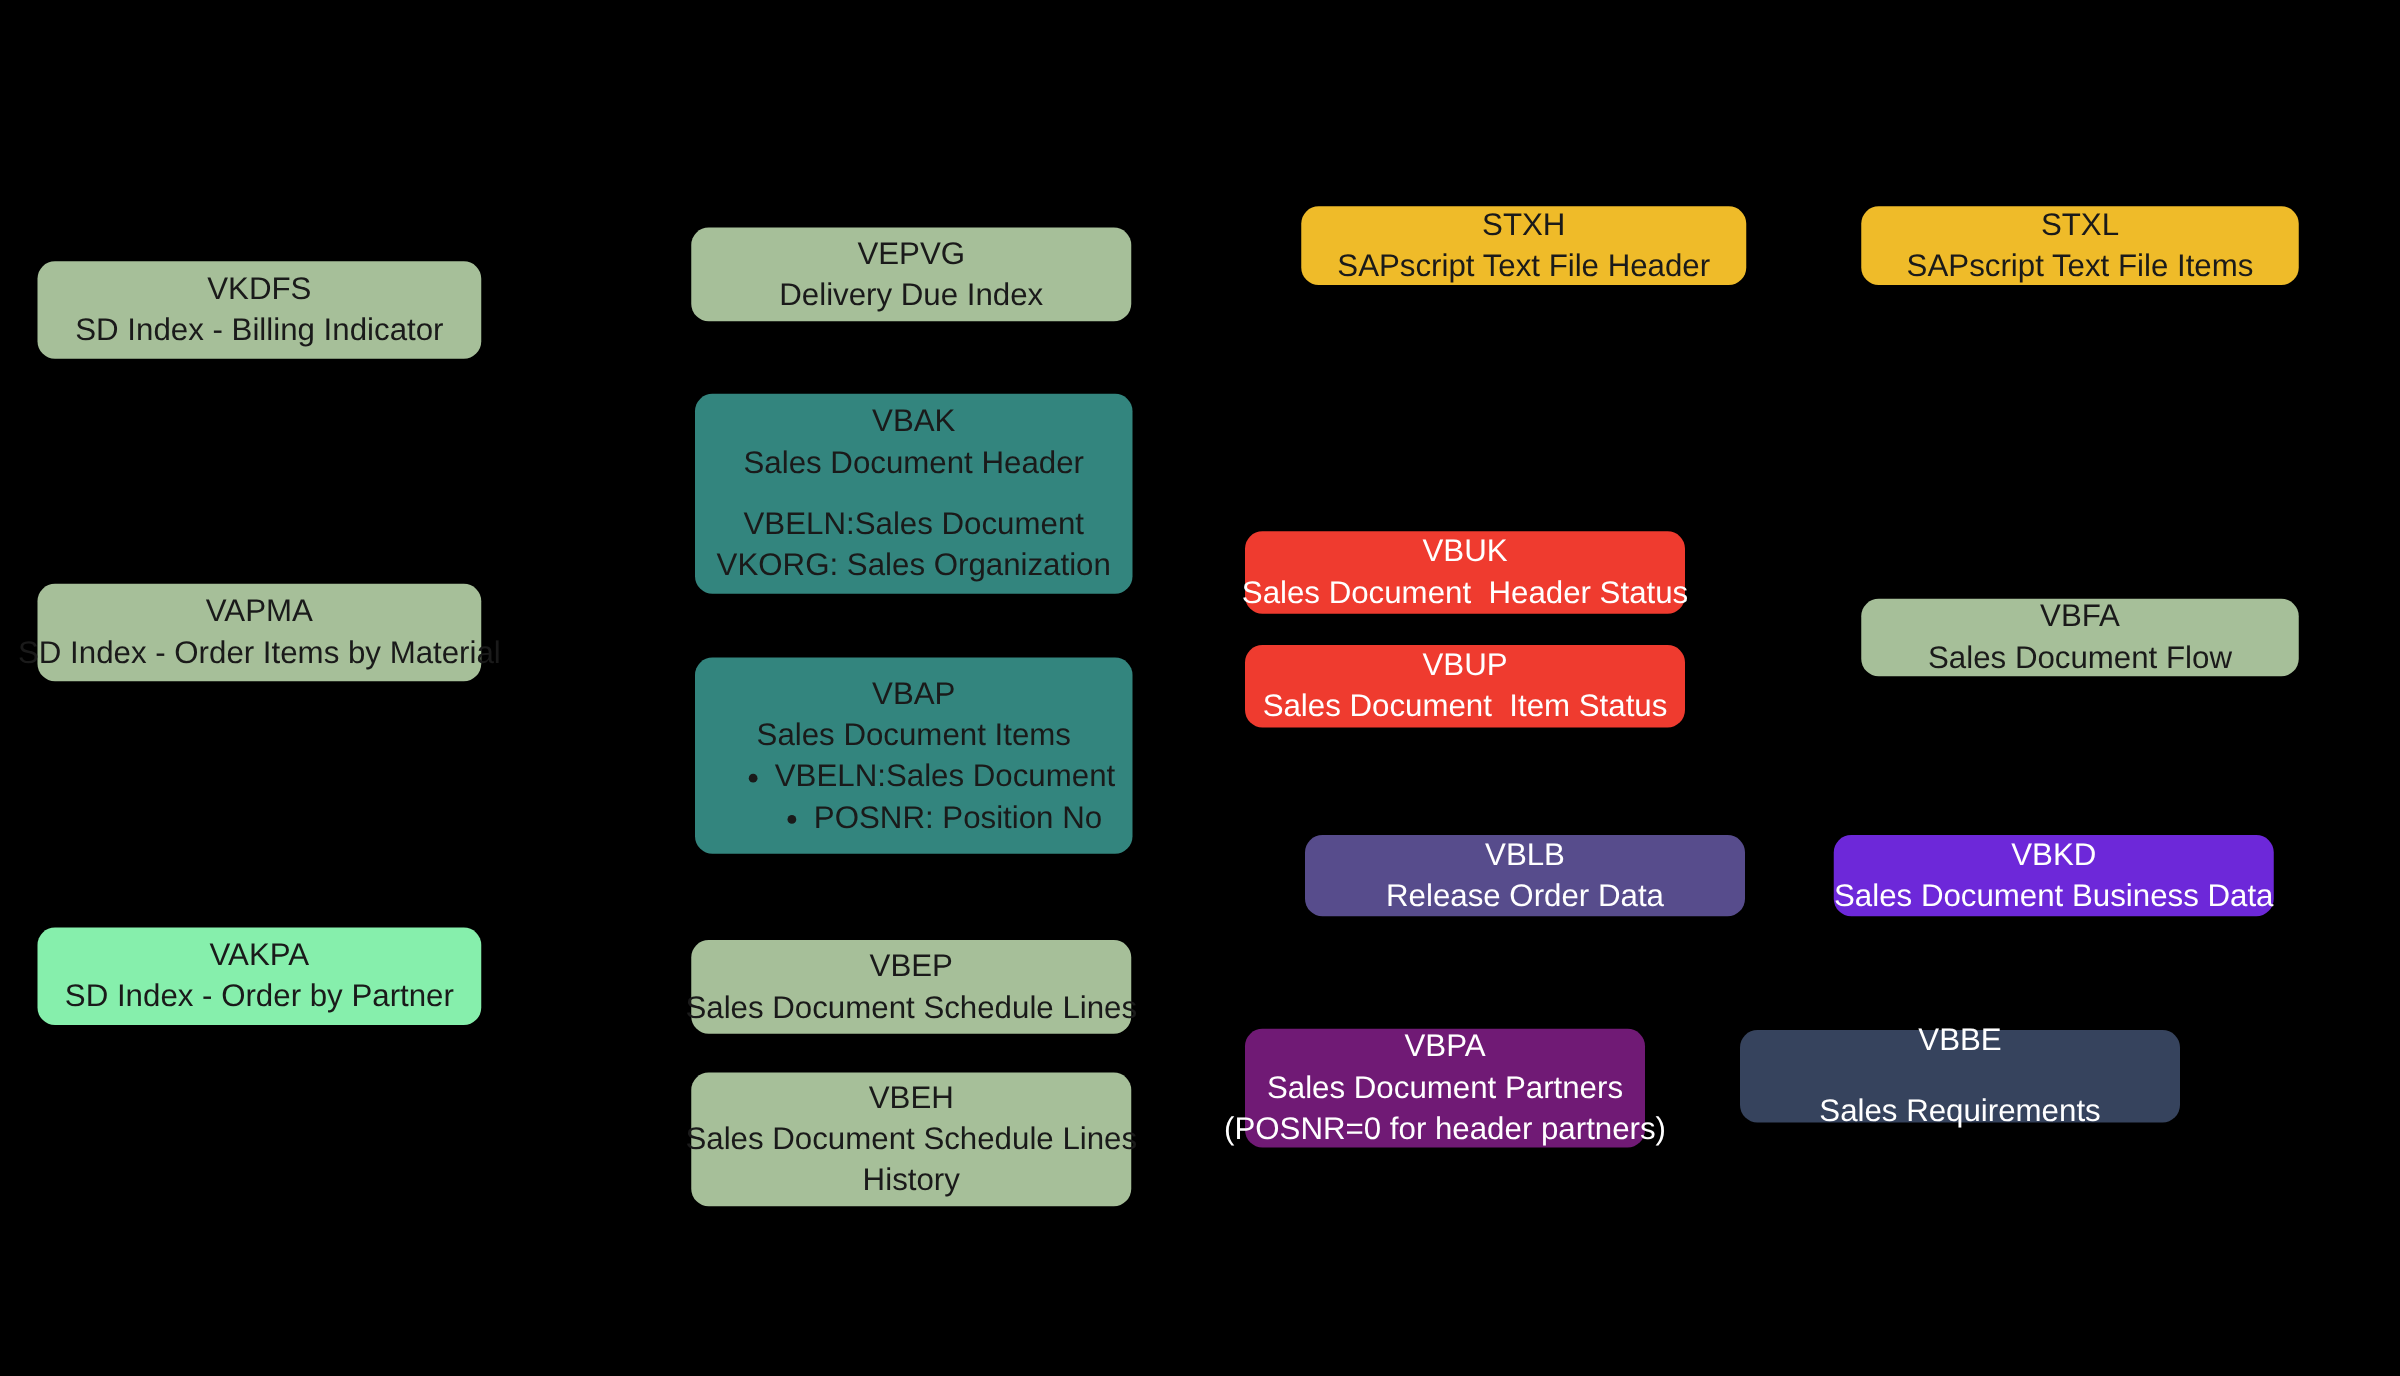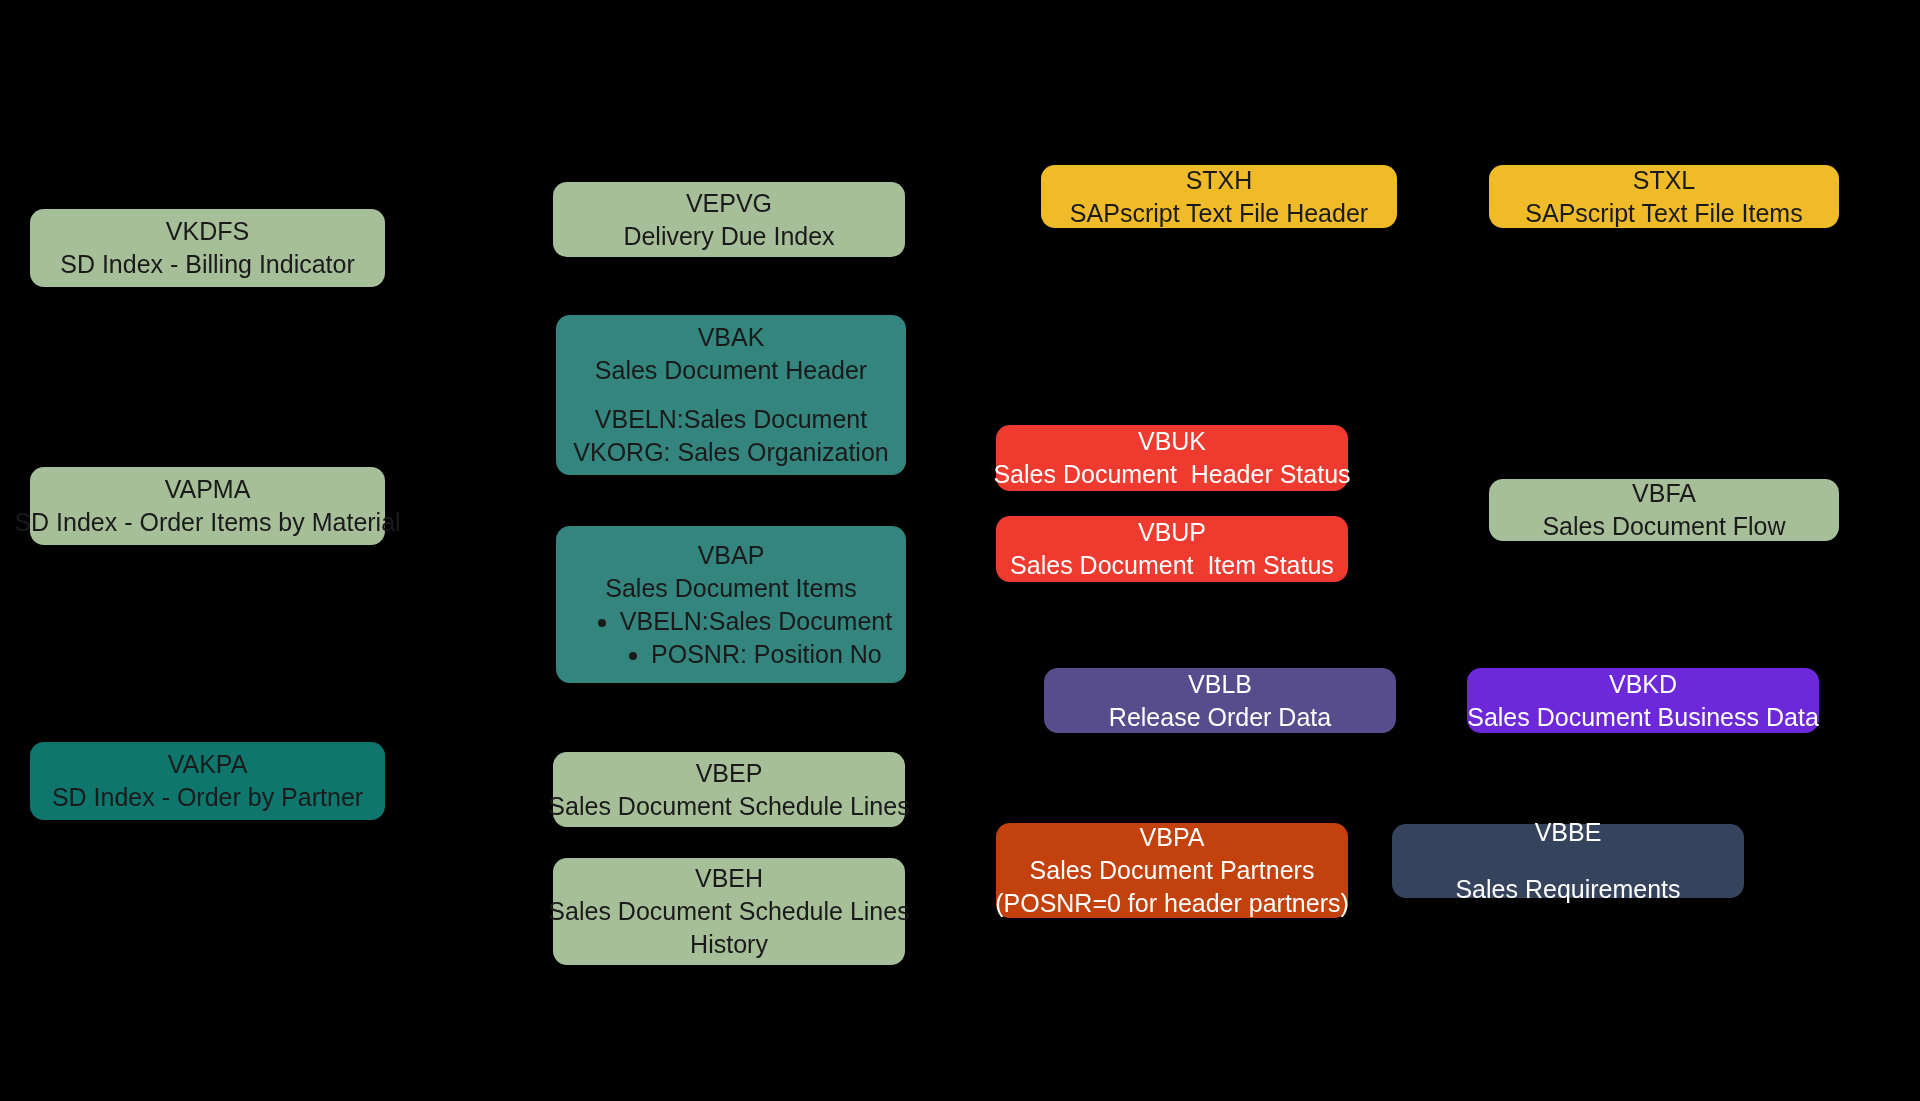--- a/index.html
+++ b/index.html
@@ -55,21 +55,21 @@
 
 <div id="canvas" style="background: rgb(0, 0, 0);">
     <div class="node" style="left: 30px; top: 467px; width: 355px; height: 78px; background: rgb(166, 191, 153); color: rgb(26, 26, 26);">
       <div class="line">VAPMA</div>
       <div class="line">SD Index - Order Items by Material</div>
     </div>
     <div class="node" style="left: 30px; top: 209px; width: 355px; height: 78px; background: rgb(166, 191, 153); color: rgb(26, 26, 26);">
       <div class="line">VKDFS</div>
       <div class="line">SD Index - Billing Indicator</div>
     </div>
-    <div class="node" style="left: 30px; top: 742px; width: 355px; height: 78px; background: #0f766e; color: rgb(26, 26, 26);">
+    <div class="node" style="left: 30px; top: 742px; width: 355px; height: 78px; background: #86efac; color: rgb(26, 26, 26);">
       <div class="line">VAKPA</div>
       <div class="line">SD Index - Order by Partner</div>
     </div>
     <div class="node" style="left: 553px; top: 182px; width: 352px; height: 75px; background: rgb(166, 191, 153); color: rgb(26, 26, 26);">
       <div class="line">VEPVG</div>
       <div class="line">Delivery Due Index</div>
     </div>
     <div class="node" style="left: 556px; top: 315px; width: 350px; height: 160px; background: rgb(51, 133, 126); color: rgb(26, 26, 26);">
       <div class="line">VBAK</div>
       <div class="line">Sales Document Header</div>
@@ -115,21 +115,21 @@
       <div class="line">Sales Document Flow</div>
     </div>
     <div class="node" style="left: 1044px; top: 668px; width: 352px; height: 65px; background: rgb(87, 76, 140); color: rgb(255, 255, 255);">
       <div class="line">VBLB</div>
       <div class="line">Release Order Data</div>
     </div>
     <div class="node" style="left: 1467px; top: 668px; width: 352px; height: 65px; background: #6d28d9; color: rgb(255, 255, 255);">
       <div class="line">VBKD</div>
       <div class="line">Sales Document Business Data</div>
     </div>
-    <div class="node" style="left: 996px; top: 823px; width: 352px; height: 95px; background: #c2410c; color: rgb(255, 255, 255);">
+    <div class="node" style="left: 996px; top: 823px; width: 320px; height: 95px; background: #701a75; color: rgb(255, 255, 255);">
       <div class="line">VBPA</div>
       <div class="line">Sales Document Partners</div>
       <div class="line">(POSNR=0 for header partners)</div>
     </div>
     <div class="node" style="left: 1392px; top: 824px; width: 352px; height: 74px; background: rgb(54, 67, 93); color: rgb(255, 255, 255); gap: 24px;">
       <div class="line">VBBE</div>
       <div class="line">Sales Requirements</div>
     </div>
   </div>
 

